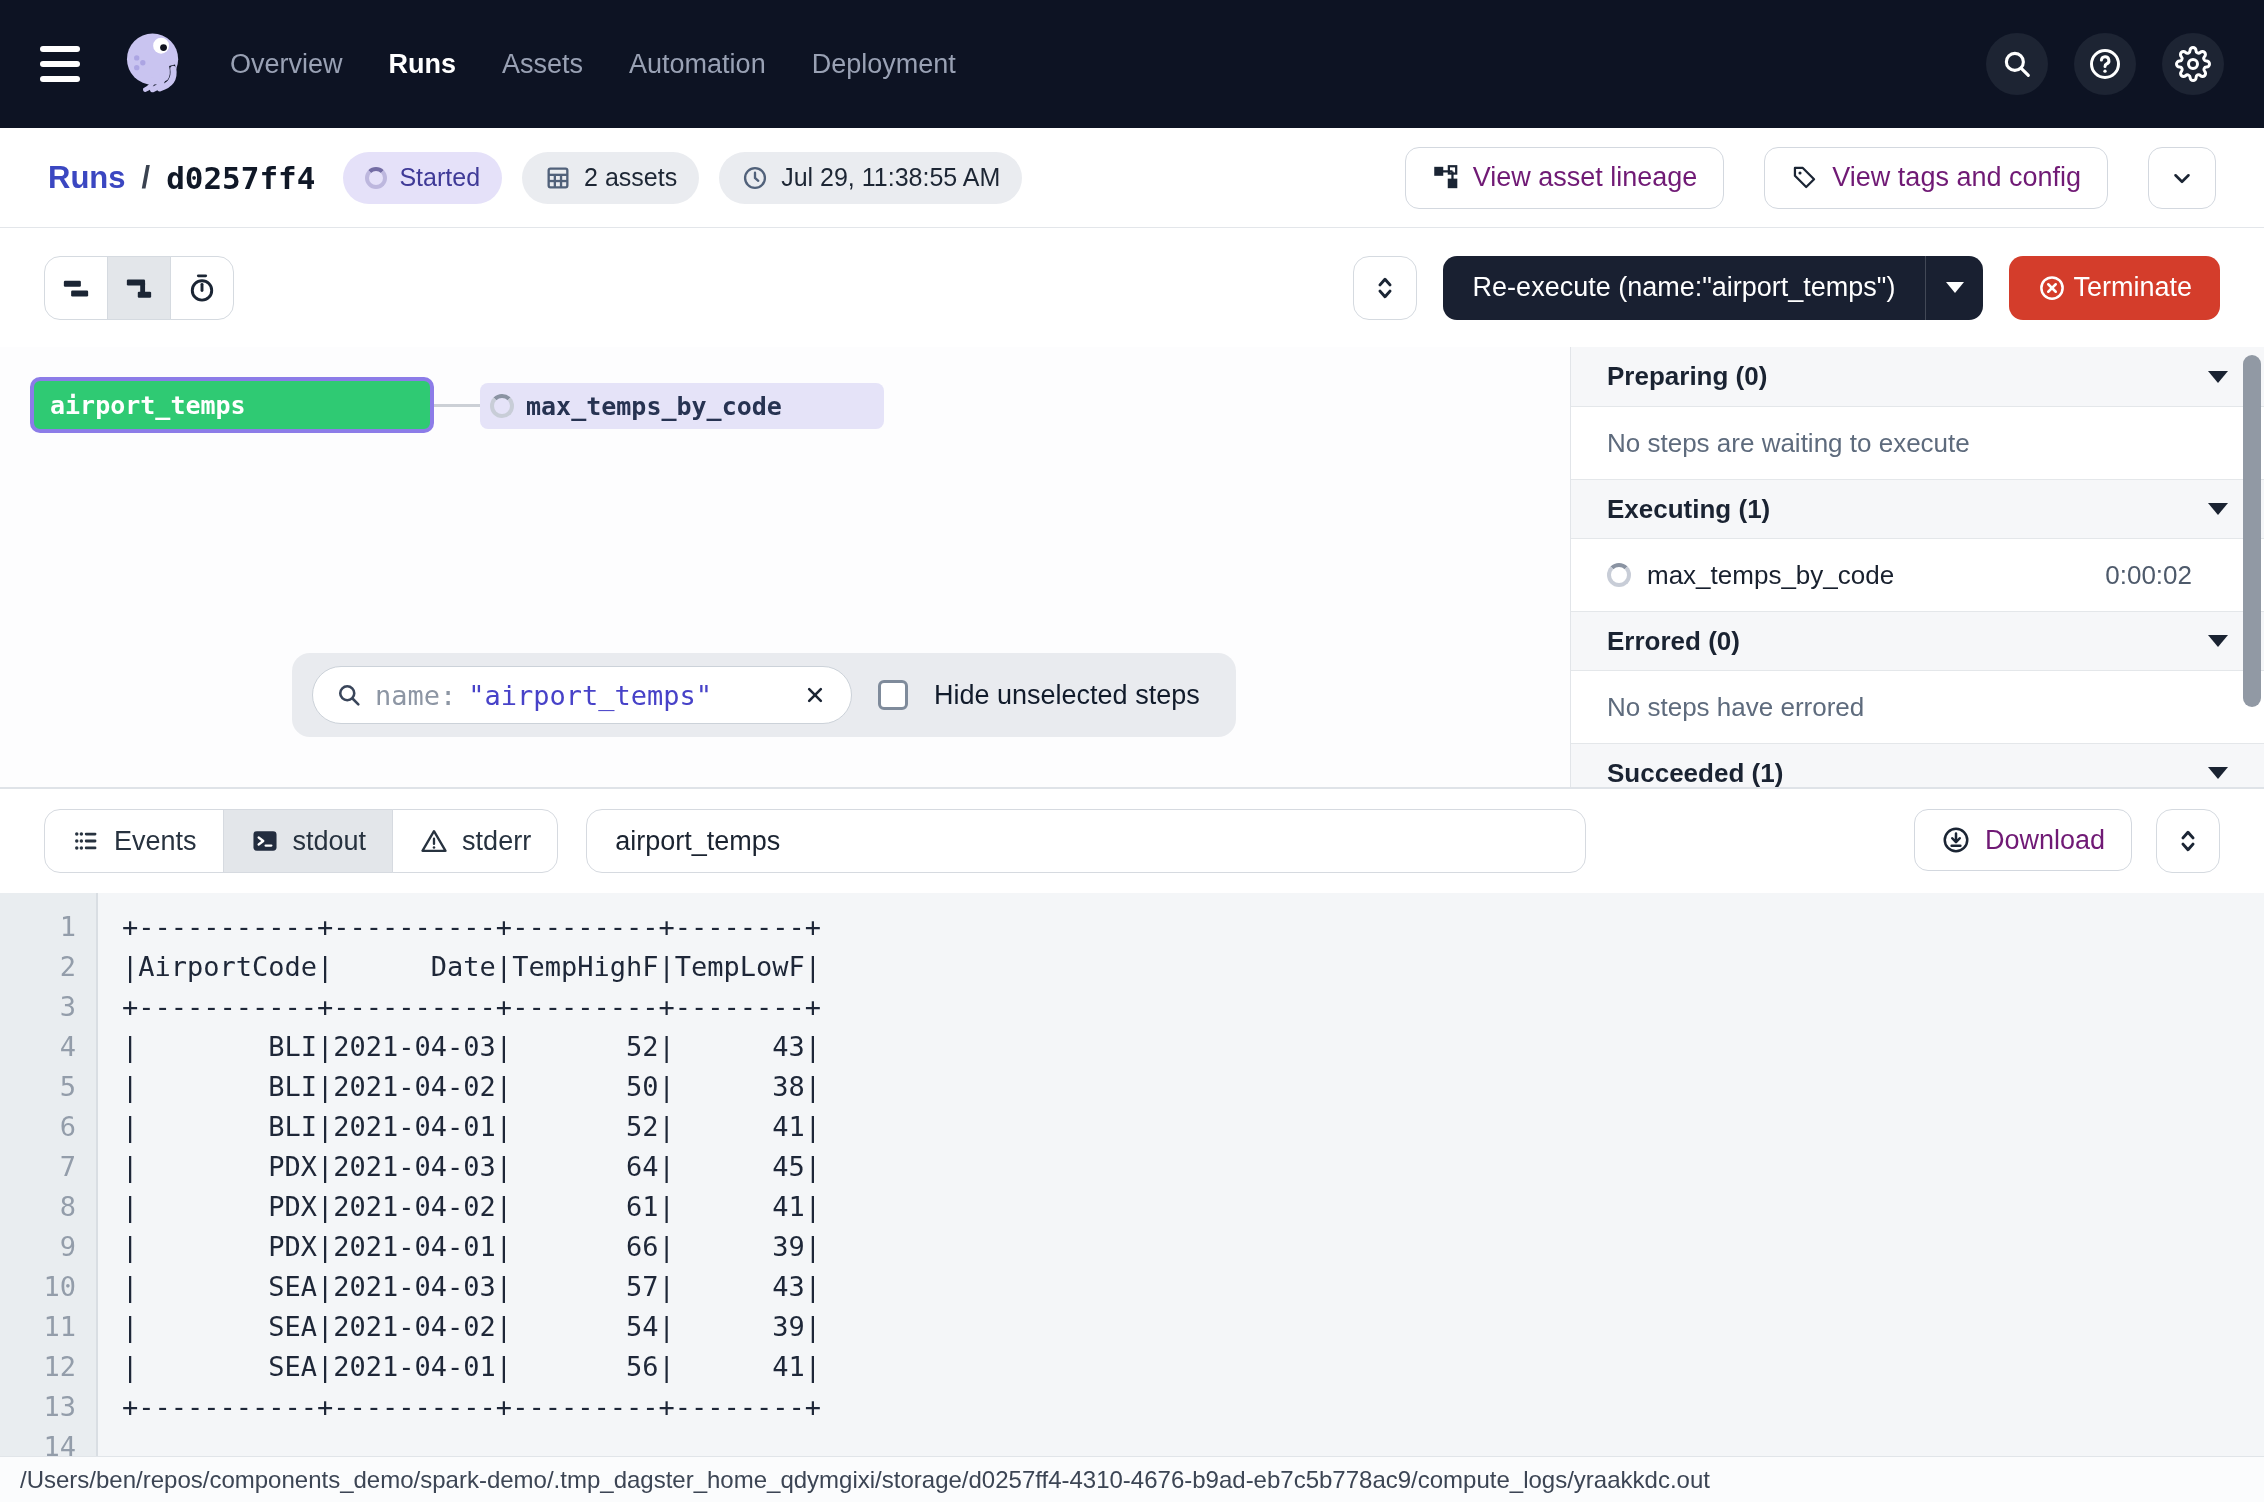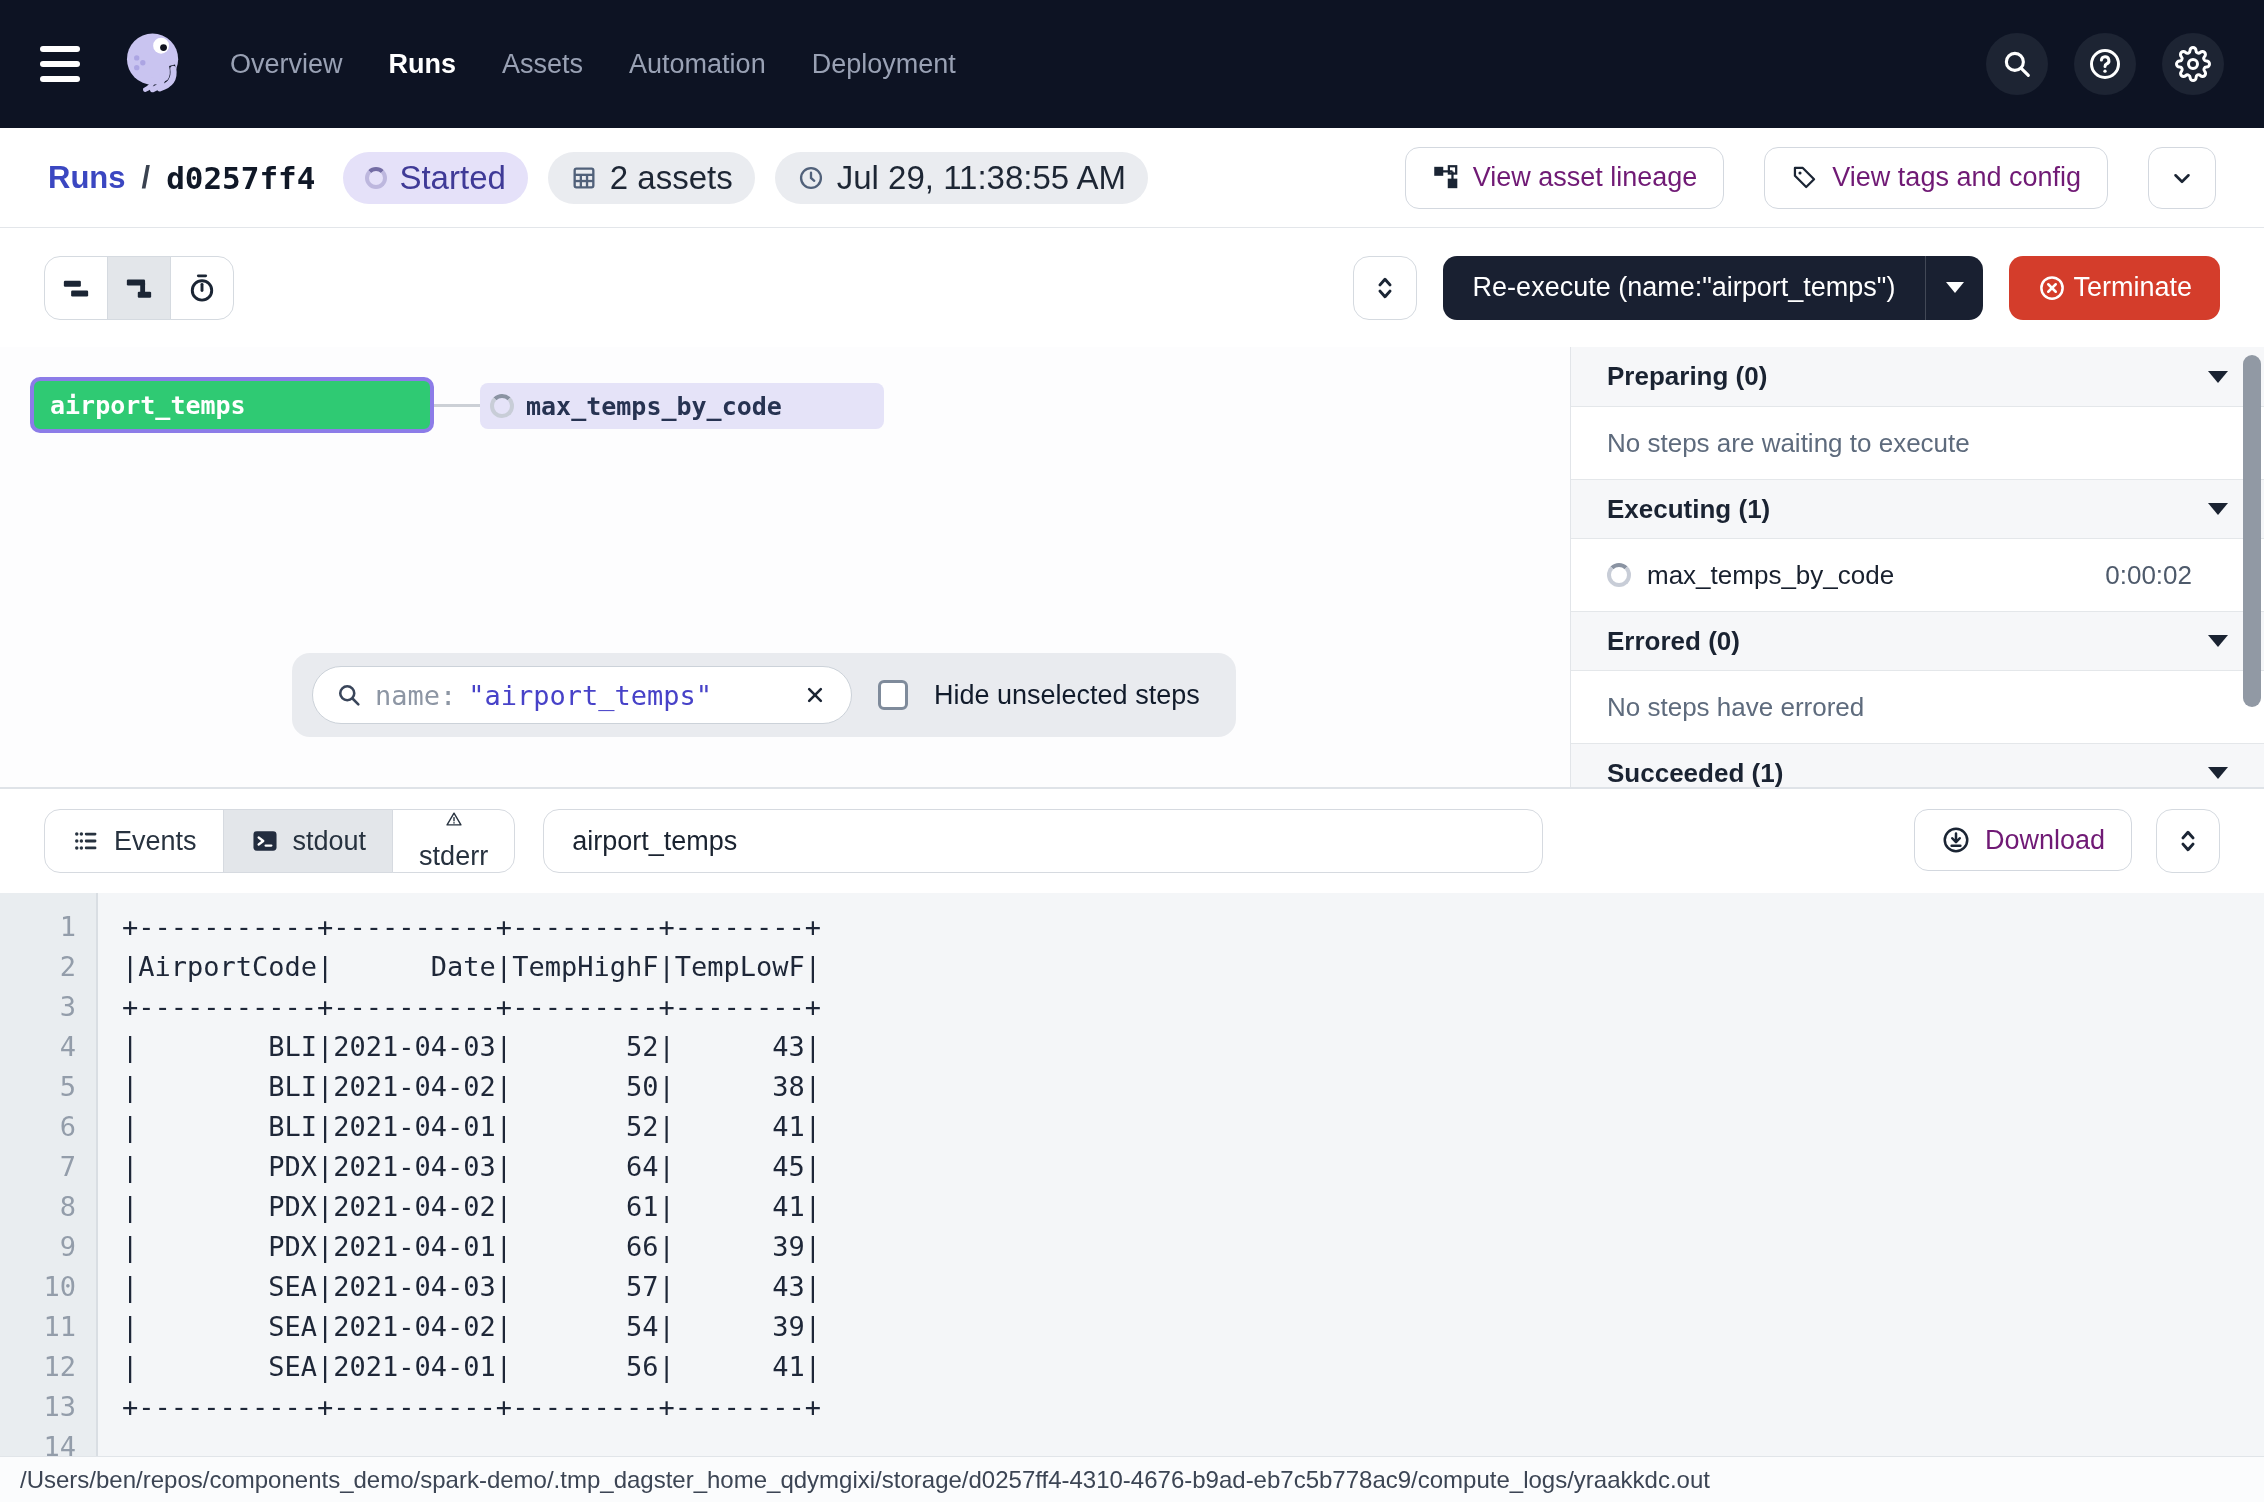--- a/index.html
+++ b/index.html
@@ -18,21 +18,21 @@
   .nav-link.active { color: #ffffff; font-weight: 700; }
   .nav-right { margin-left: auto; display: flex; align-items: center; gap: 26px; }
   .nav-icon-btn { width: 62px; height: 62px; border-radius: 50%; background: #1d2433; border: 0; display: grid; place-items: center; cursor: pointer; }
 
   
   .crumb-row { height: 100px; background: #fff; border-bottom: 1px solid #e3e6ea; display: flex; align-items: center; padding: 0 48px; flex: none; }
   .crumb-link { font-size: 31px; font-weight: 600; color: #3b47c1; text-decoration: none; cursor: pointer; }
   .crumb-sep { font-size: 31px; color: #3a4250; margin: 0 16px; font-weight: 600; }
   .run-id { font-size: 31px; font-weight: 700; color: #101827; }
   .badges { display: flex; align-items: center; gap: 20px; margin-left: 28px; }
-  .badge { display: inline-flex; align-items: center; gap: 12px; height: 52px; padding: 0 22px; border-radius: 26px; font-size: 33px; }
+  .badge { display: inline-flex; align-items: center; gap: 12px; height: 52px; padding: 0 22px; border-radius: 26px; font-size: 25px; }
   .badge.lavender { background: #e5e1f9; color: #3f3a97; }
   .badge.gray { background: #eaecf0; color: #1d2634; }
   .crumb-actions { margin-left: auto; display: flex; align-items: center; gap: 20px; }
   .btn { display: inline-flex; align-items: center; gap: 14px; height: 62px; padding: 0 26px; background: #fff; border: 1px solid #d3d8df; border-radius: 14px; font-size: 27px; color: #701a75; font-weight: 400; cursor: pointer; margin-left: 20px; }
   .btn.icon-only { padding: 0 20px; }
 
   
   .toolbar { height: 119px; background: #fff; display: flex; align-items: center; padding: 0 44px; flex: none; }
   .segmented { display: flex; }
   .seg-btn { width: 64px; height: 64px; background: #fff; border: 1px solid #d5dae0; display: grid; place-items: center; cursor: pointer; margin-left: -1px; }
@@ -74,21 +74,21 @@
   .sect-row.empty { color: #5e6b7d; text-align: center; }
   .step-name { color: #18202e; }
   .elapsed { margin-left: auto; color: #4e5a6b; margin-right: 36px; }
   .panel-scrollbar { position: absolute; right: 3px; top: 8px; width: 18px; height: 352px; border-radius: 9px; background: #9199a4; cursor: pointer; }
 
   
   .logs-toolbar { height: 104px; background: #fff; display: flex; align-items: center; padding: 0 44px; flex: none; }
   .tabs { display: flex; }
   .tab { display: inline-flex; align-items: center; gap: 13px; height: 64px; padding: 0 26px; font-size: 27px; color: #27323f; background: #fff; border: 1px solid #d6dae0; margin-left: -1px; cursor: pointer; }
   .tab:first-child { border-radius: 16px 0 0 16px; margin-left: 0; }
-  .tab:last-child { border-radius: 0 16px 16px 0; flex-direction: column; }
+  .tab:last-child { border-radius: 0 16px 16px 0; }
   .tab.active { background: #e3e6ea; font-weight: 500; }
   .step-filter { margin-left: 28px; width: 1000px; height: 64px; border: 1px solid #d6dae0; border-radius: 16px; padding: 0 28px; font-size: 27px; color: #1a2330; font-family: "Liberation Sans", sans-serif; background: #fff; }
   .logs-actions { margin-left: auto; display: flex; gap: 24px; }
 
   .log-view { height: 563px; background: #f4f6f8; position: relative; overflow: hidden; flex: none; }
   .log-view::before { content: ""; position: absolute; left: 0; top: 0; bottom: 0; width: 96px; background: #e9edf0; border-right: 2px solid #d9dee3; }
   .log-lines { position: relative; padding-top: 14px; }
   .log-row { display: flex; height: 40px; line-height: 40px; font-size: 27px; }
   .ln { width: 96px; flex: none; text-align: right; padding-right: 20px; color: #939daa; }
   .lt { padding-left: 26px; white-space: pre; color: #1e2738; }

